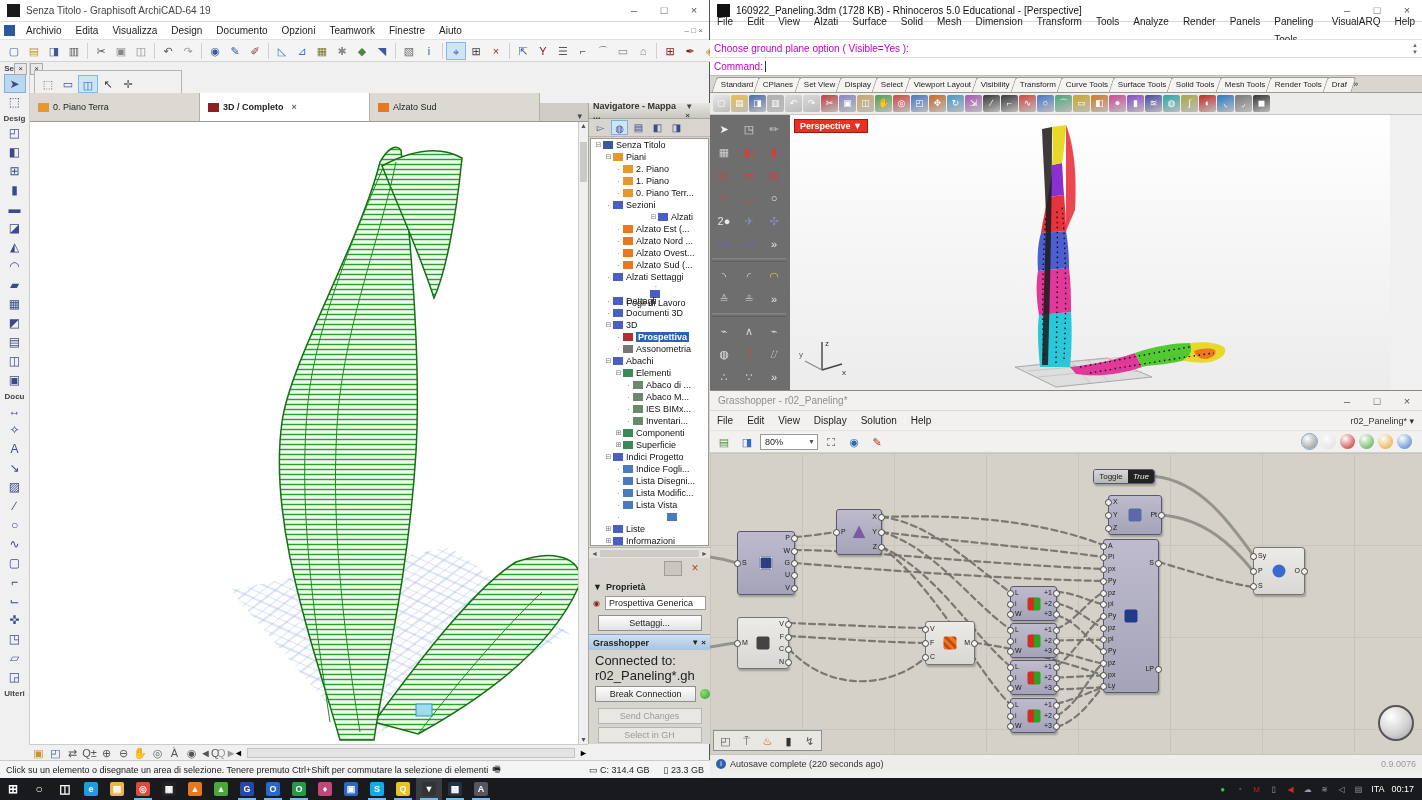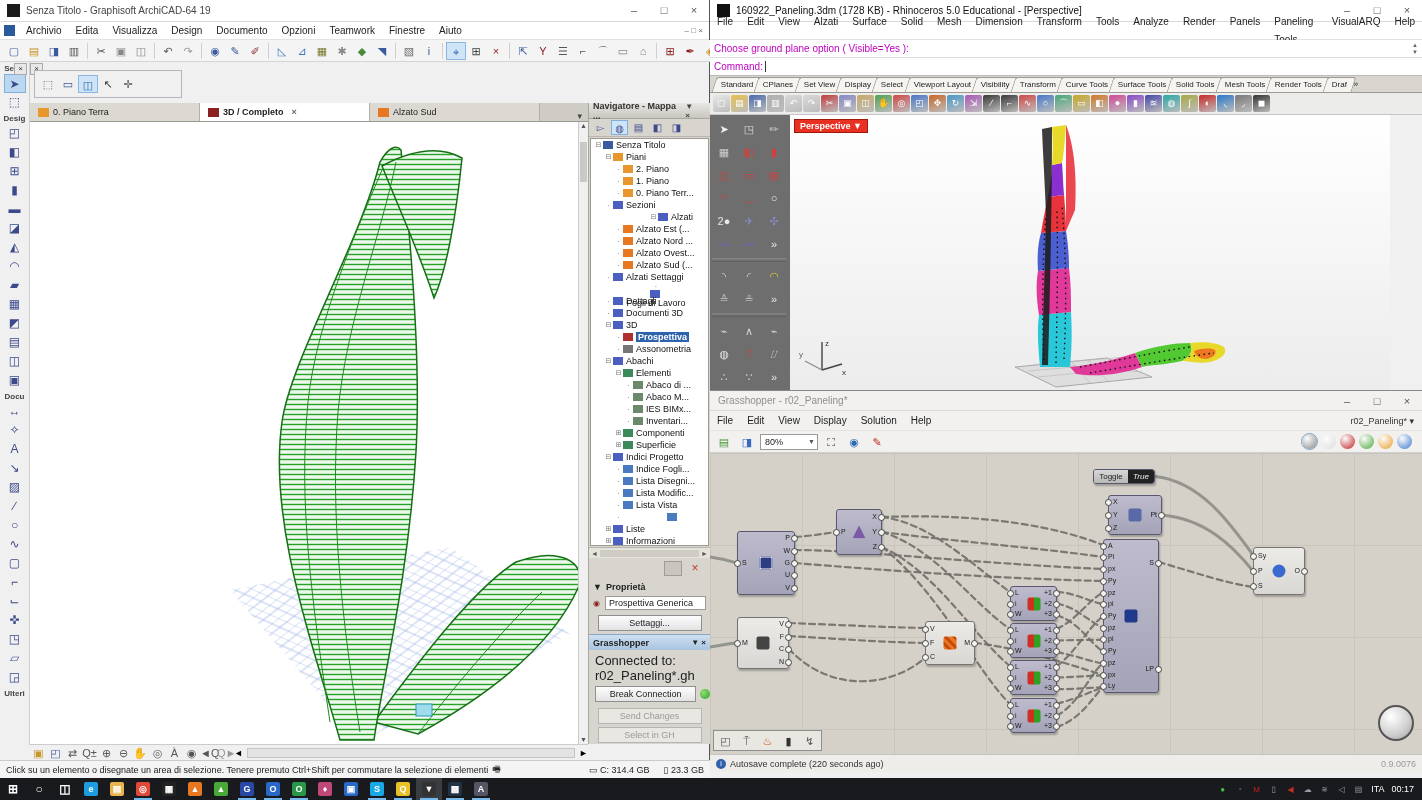--- a/index.html
+++ b/index.html
@@ -34,21 +34,21 @@
   #ac-toolbox .tool { width:22px; height:19px; margin:0 auto; line-height:19px; font-size:12px; color:#3c4a8c; }
   #ac-toolbox .tool.sel { background:#bcd8f0; border:1px solid #7fb0dc; }
   .palclose { position:absolute; width:13px; height:12px; background:#e8e8e8; border:1px solid #aaa;
     font-size:8px; line-height:10px; text-align:center; color:#333; }
 
   #ac-minipal { left:34px; top:70px; width:148px; height:28px; background:#f0f0f0;
     border:1px solid #b5b5b5; display:flex; align-items:center; padding-left:3px; }
 
   #ac-tabs { left:30px; top:103px; width:558px; height:19px; background:#cfccc6;
     display:flex; align-items:flex-end; border-bottom:1px solid #9d9a94; }
-  .actab { height:18px; display:flex; align-items:center; font-size:9px; color:#222; padding:0 8px;
+  .actab { height:28px; display:flex; align-items:center; font-size:9px; color:#222; padding:0 8px;
     border-right:1px solid #b3b0aa; background:#dcd9d3; max-width:170px; flex:1; }
   .actab.active { background:#fff; font-weight:bold; }
   .actab .ticn { width:11px; height:9px; margin-right:4px; flex:none; }
   .actab .tx { margin-left:8px; color:#666; font-size:9px; }
 
   #ac-viewport { left:30px; top:122px; width:558px; height:622px; background:#fff; overflow:hidden; }
   #ac-vscroll { left:578px; top:122px; width:10px; height:622px; background:#f0f0f0; border-left:1px solid #ccc;
     font-size:7px; color:#555; text-align:center; }
   #ac-botbar { left:30px; top:744px; width:558px; height:16px; background:#f0f0f0; border-top:1px solid #ccc;
     display:flex; align-items:center; font-size:9px; }

